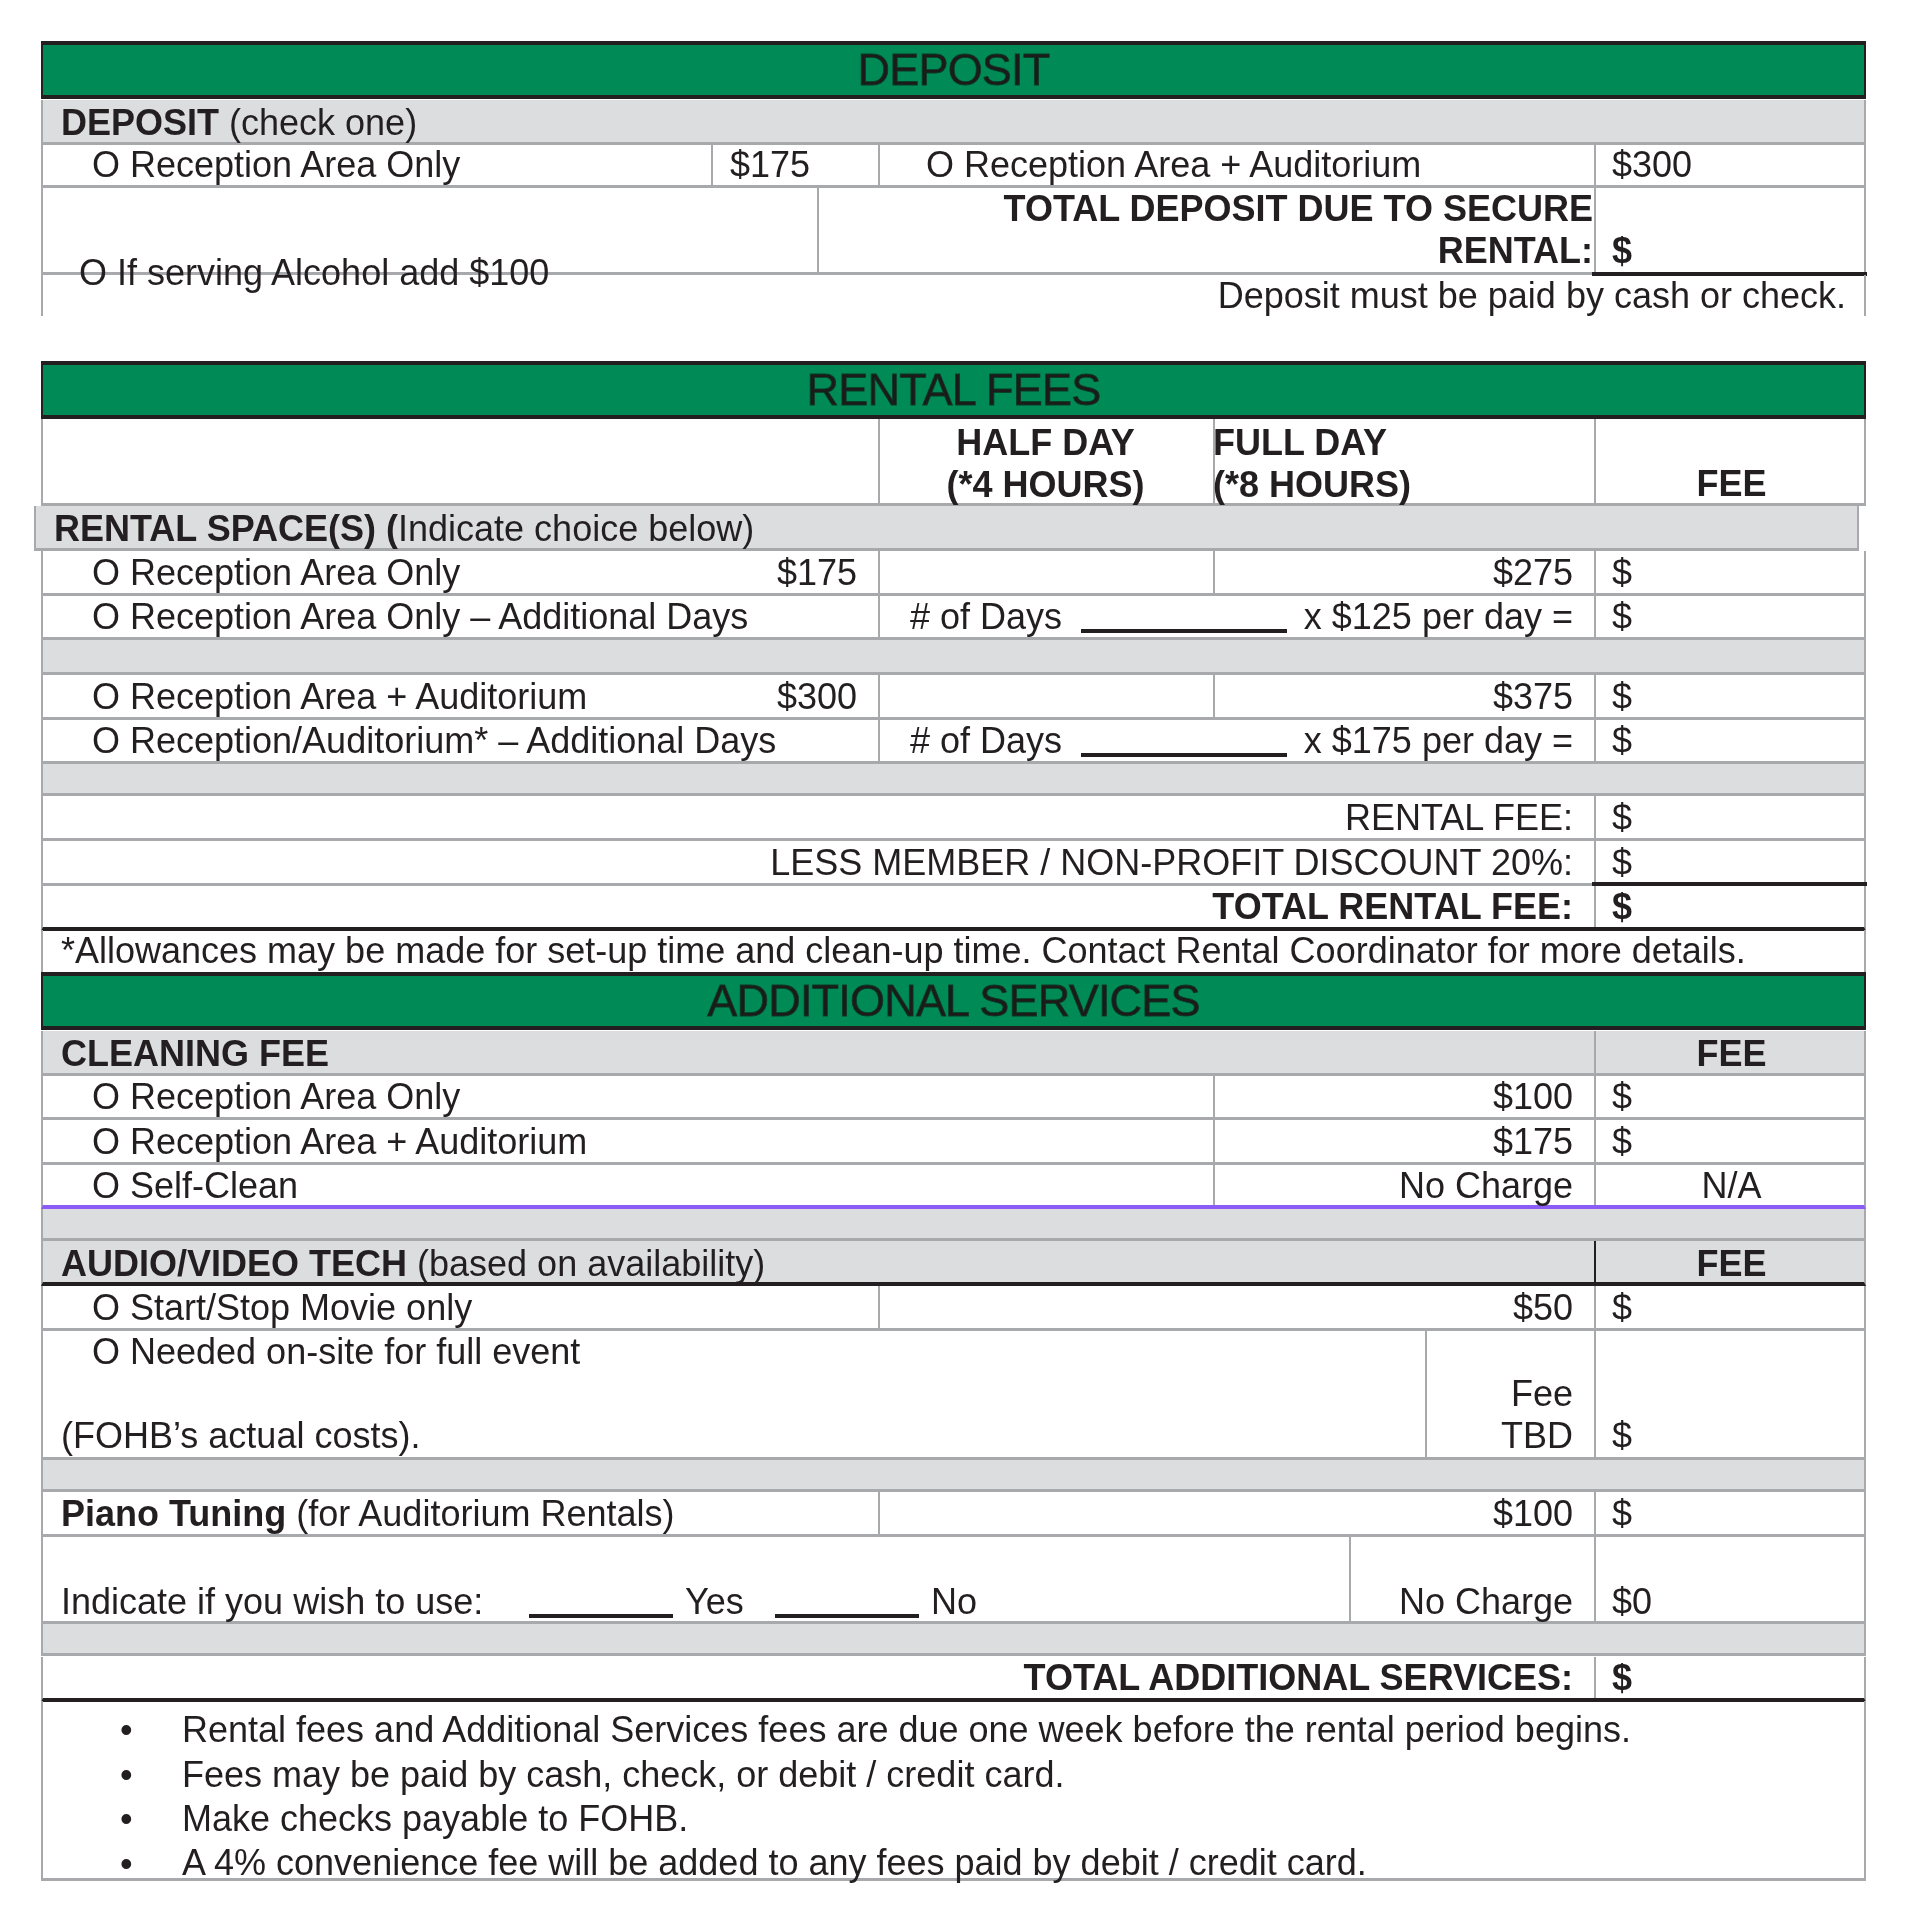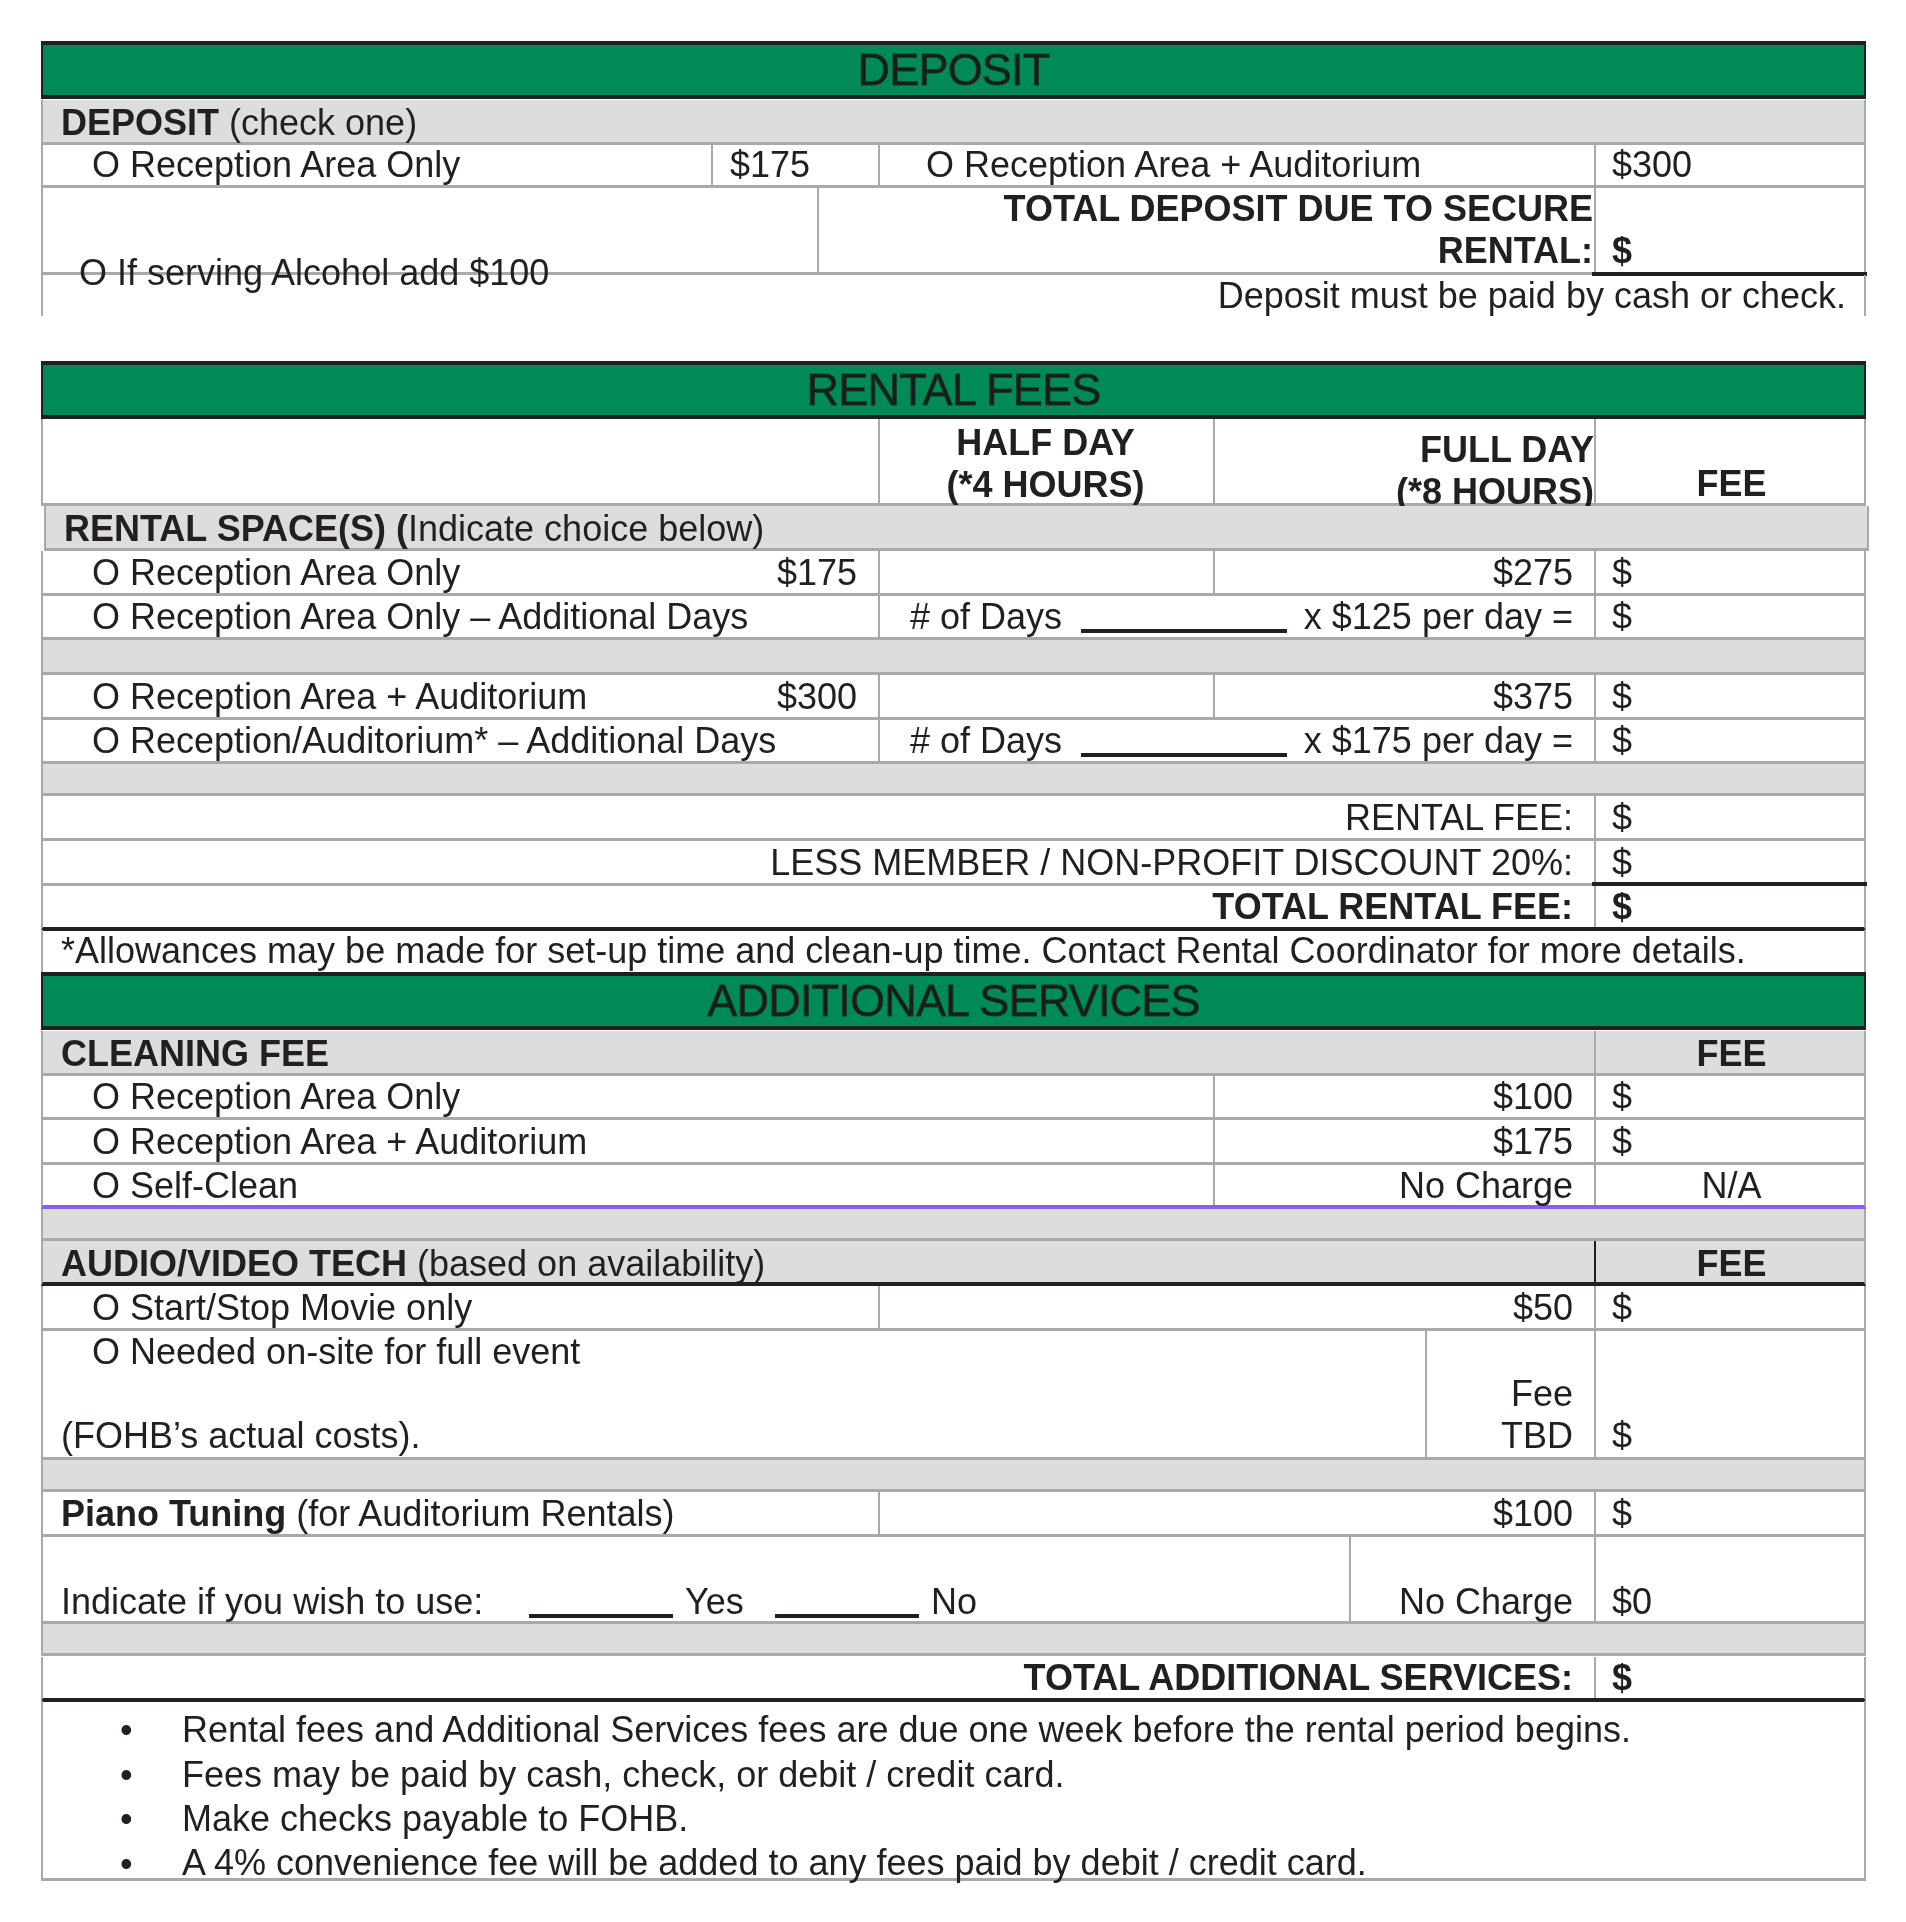--- a/index.html
+++ b/index.html
@@ -52,27 +52,27 @@
   <span>RENTAL FEES</span>
 </div>
 <div class="abs row frame" style="left:41px;top:419px;width:1825px;height:87px;">
   <div class="vl" style="left:835px;"></div>
   <div class="vl" style="left:1170px;"></div>
   <div class="vl" style="left:1551px;"></div>
   <div class="t b" style="left:835px;width:335px;top:3.2px;text-align:center;line-height:42px;">
     <div>HALF DAY</div>
     <div>(*4 HOURS)</div>
   </div>
-  <div class="t b" style="left:1170px;width:381px;top:3.2px;text-align:right;line-height:42px;margin-top:7px;">
+  <div class="t b" style="left:1170px;width:381px;top:3.2px;text-align:left;line-height:42px;">
     <div>FULL DAY</div>
     <div>(*8 HOURS)</div>
   </div>
   <div class="t b" style="left:1551px;width:275px;top:47px;text-align:center;">FEE</div>
 </div>
-<div class="abs gray row frame" style="left:44px;top:506px;width:1825px;height:45px;">
+<div class="abs gray row frame" style="left:34px;top:506px;width:1825px;height:45px;">
   <div class="t" style="left:18px;top:4.9px;"><b>RENTAL SPACE(S) (</b><span>Indicate choice below)</span></div>
 </div>
 
 <div class="abs row frame" style="left:41px;top:551px;width:1825px;height:45px;">
   <div class="vl" style="left:835px;"></div>
     <div class="vl" style="left:1170px;"></div>
     <div class="vl" style="left:1551px;"></div>
   <div class="t" style="left:49px;top:4px;">O Reception Area Only</div>
   <div class="t r" style="right:1007px;top:4px;">$175</div>
   <div class="t r" style="right:291px;top:4px;">$275</div>

